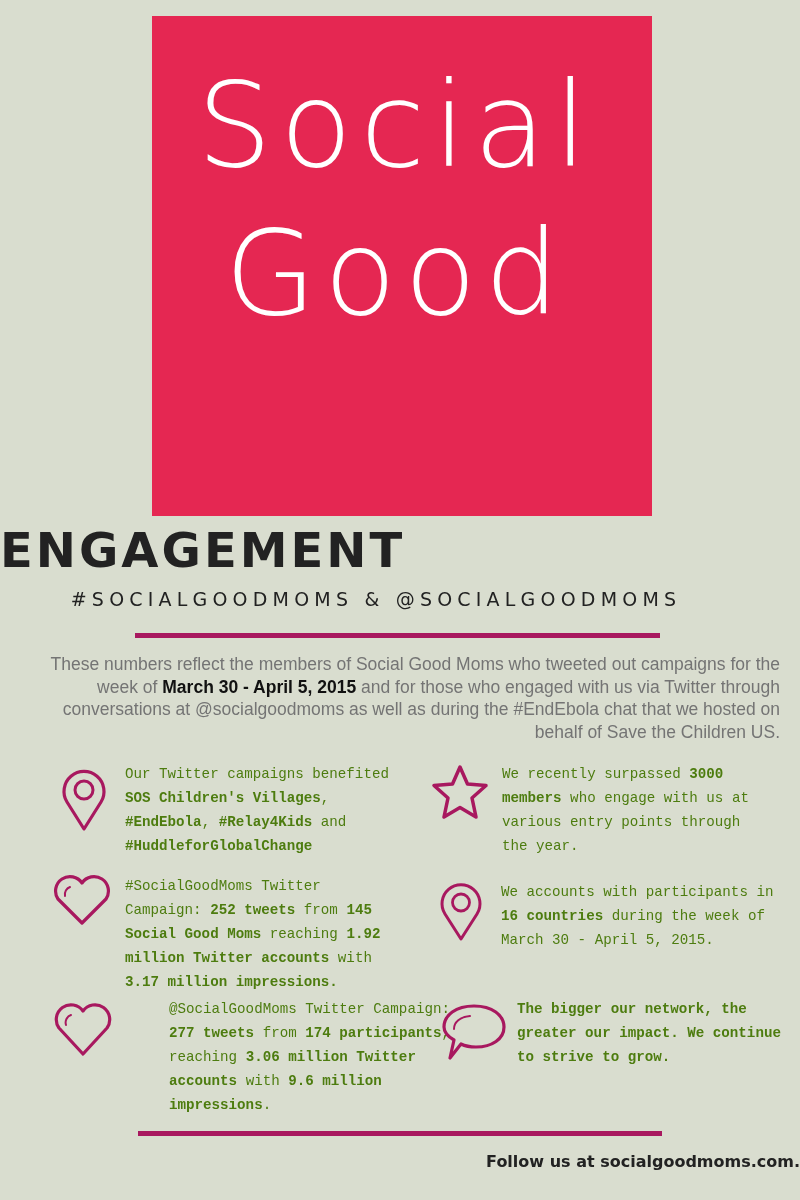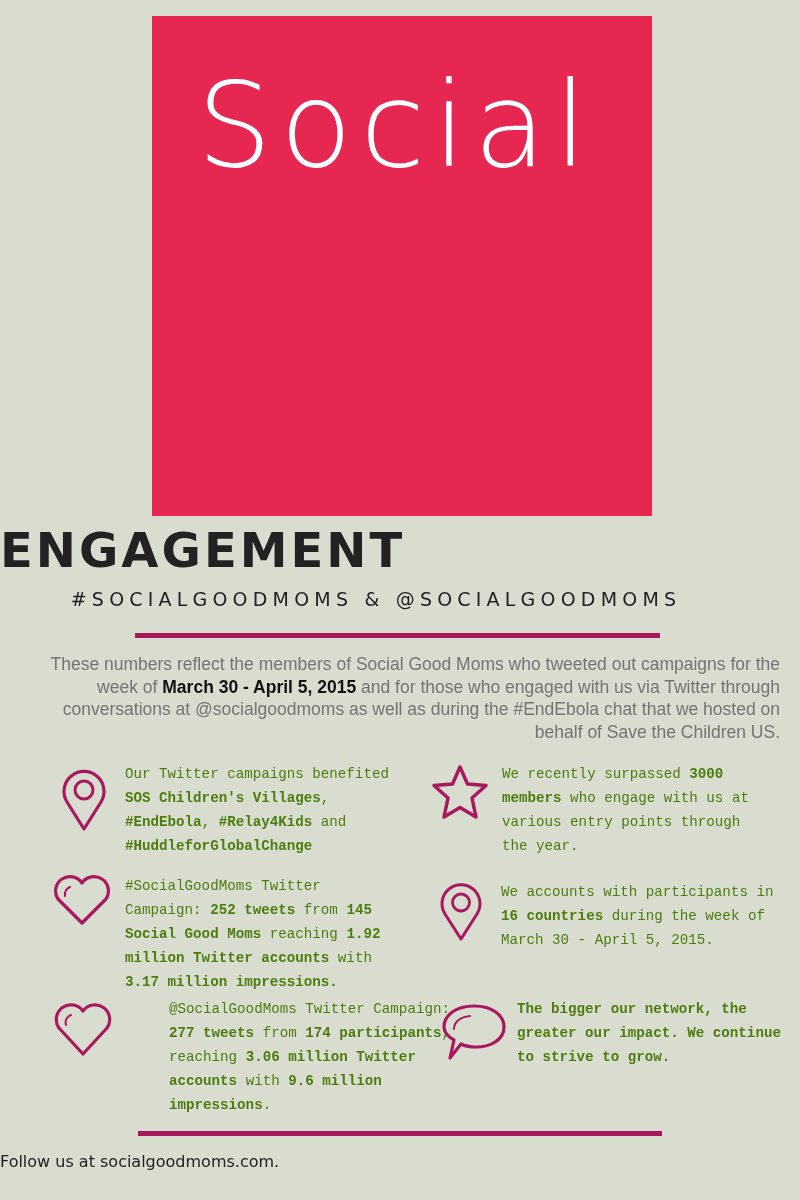--- a/index.html
+++ b/index.html
@@ -99,31 +99,33 @@
       line-height: 24px;
       color: #4d7c0f;
     }
     .item .text b { font-weight: bold; }
 
     .footer {
       position: absolute;
       left: 0;
       top: 1152px;
       width: 800px;
-      text-align: left;
+      text-align: right;
       font-family: "DejaVu Sans", sans-serif;
       font-size: 16px;
       color: #222222;
+      font-weight: bold;
     }
   </style>
 </head>
 <body>
 
 <div class="logo-box">
   <div class="logo-line l1">Social</div>
+  <div class="logo-line l2">Good</div>
 </div>
 
 <div class="headline">ENGAGEMENT</div>
 <div class="subhead">#SOCIALGOODMOMS &amp; @SOCIALGOODMOMS</div>
 
 <div class="divider top"></div>
 
 <div class="intro">
   <span>These numbers reflect the members of Social Good Moms who tweeted out campaigns for the week of </span><b>March 30 - April 5, 2015</b><span> and for those who engaged with us via Twitter through conversations at @socialgoodmoms as well as during the #EndEbola chat that we hosted on behalf of Save the Children US.</span>
 </div>

